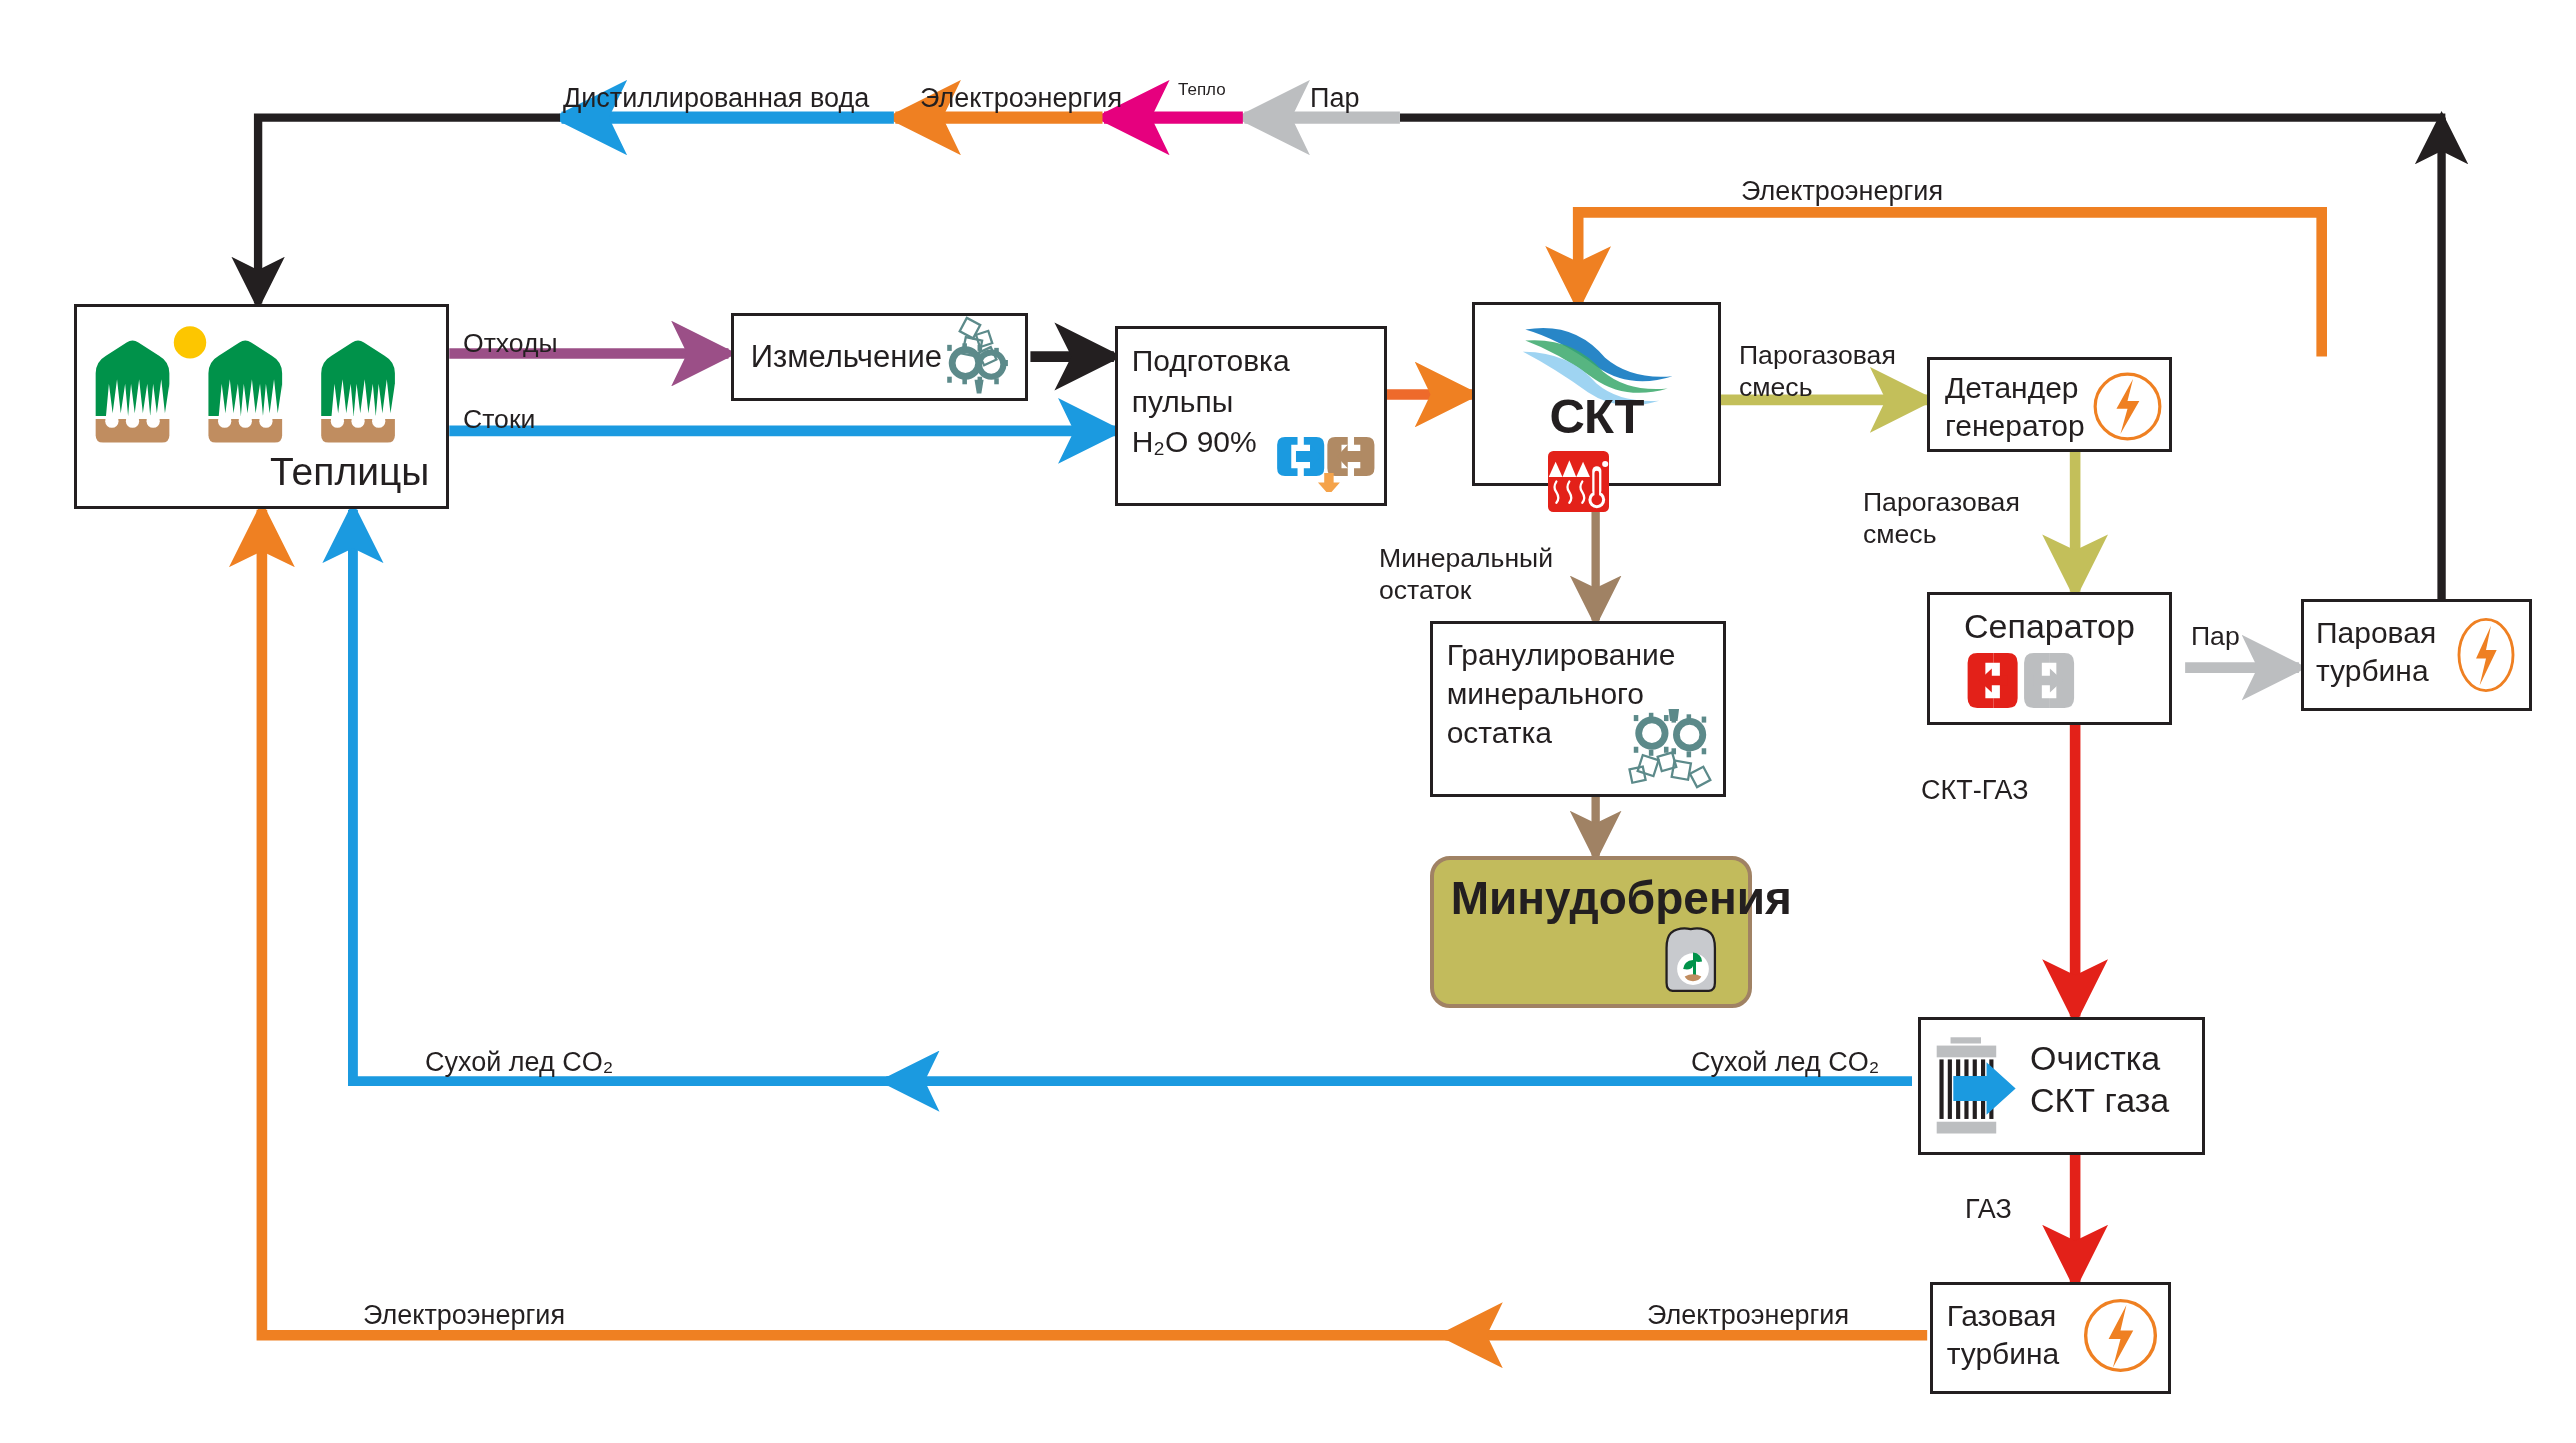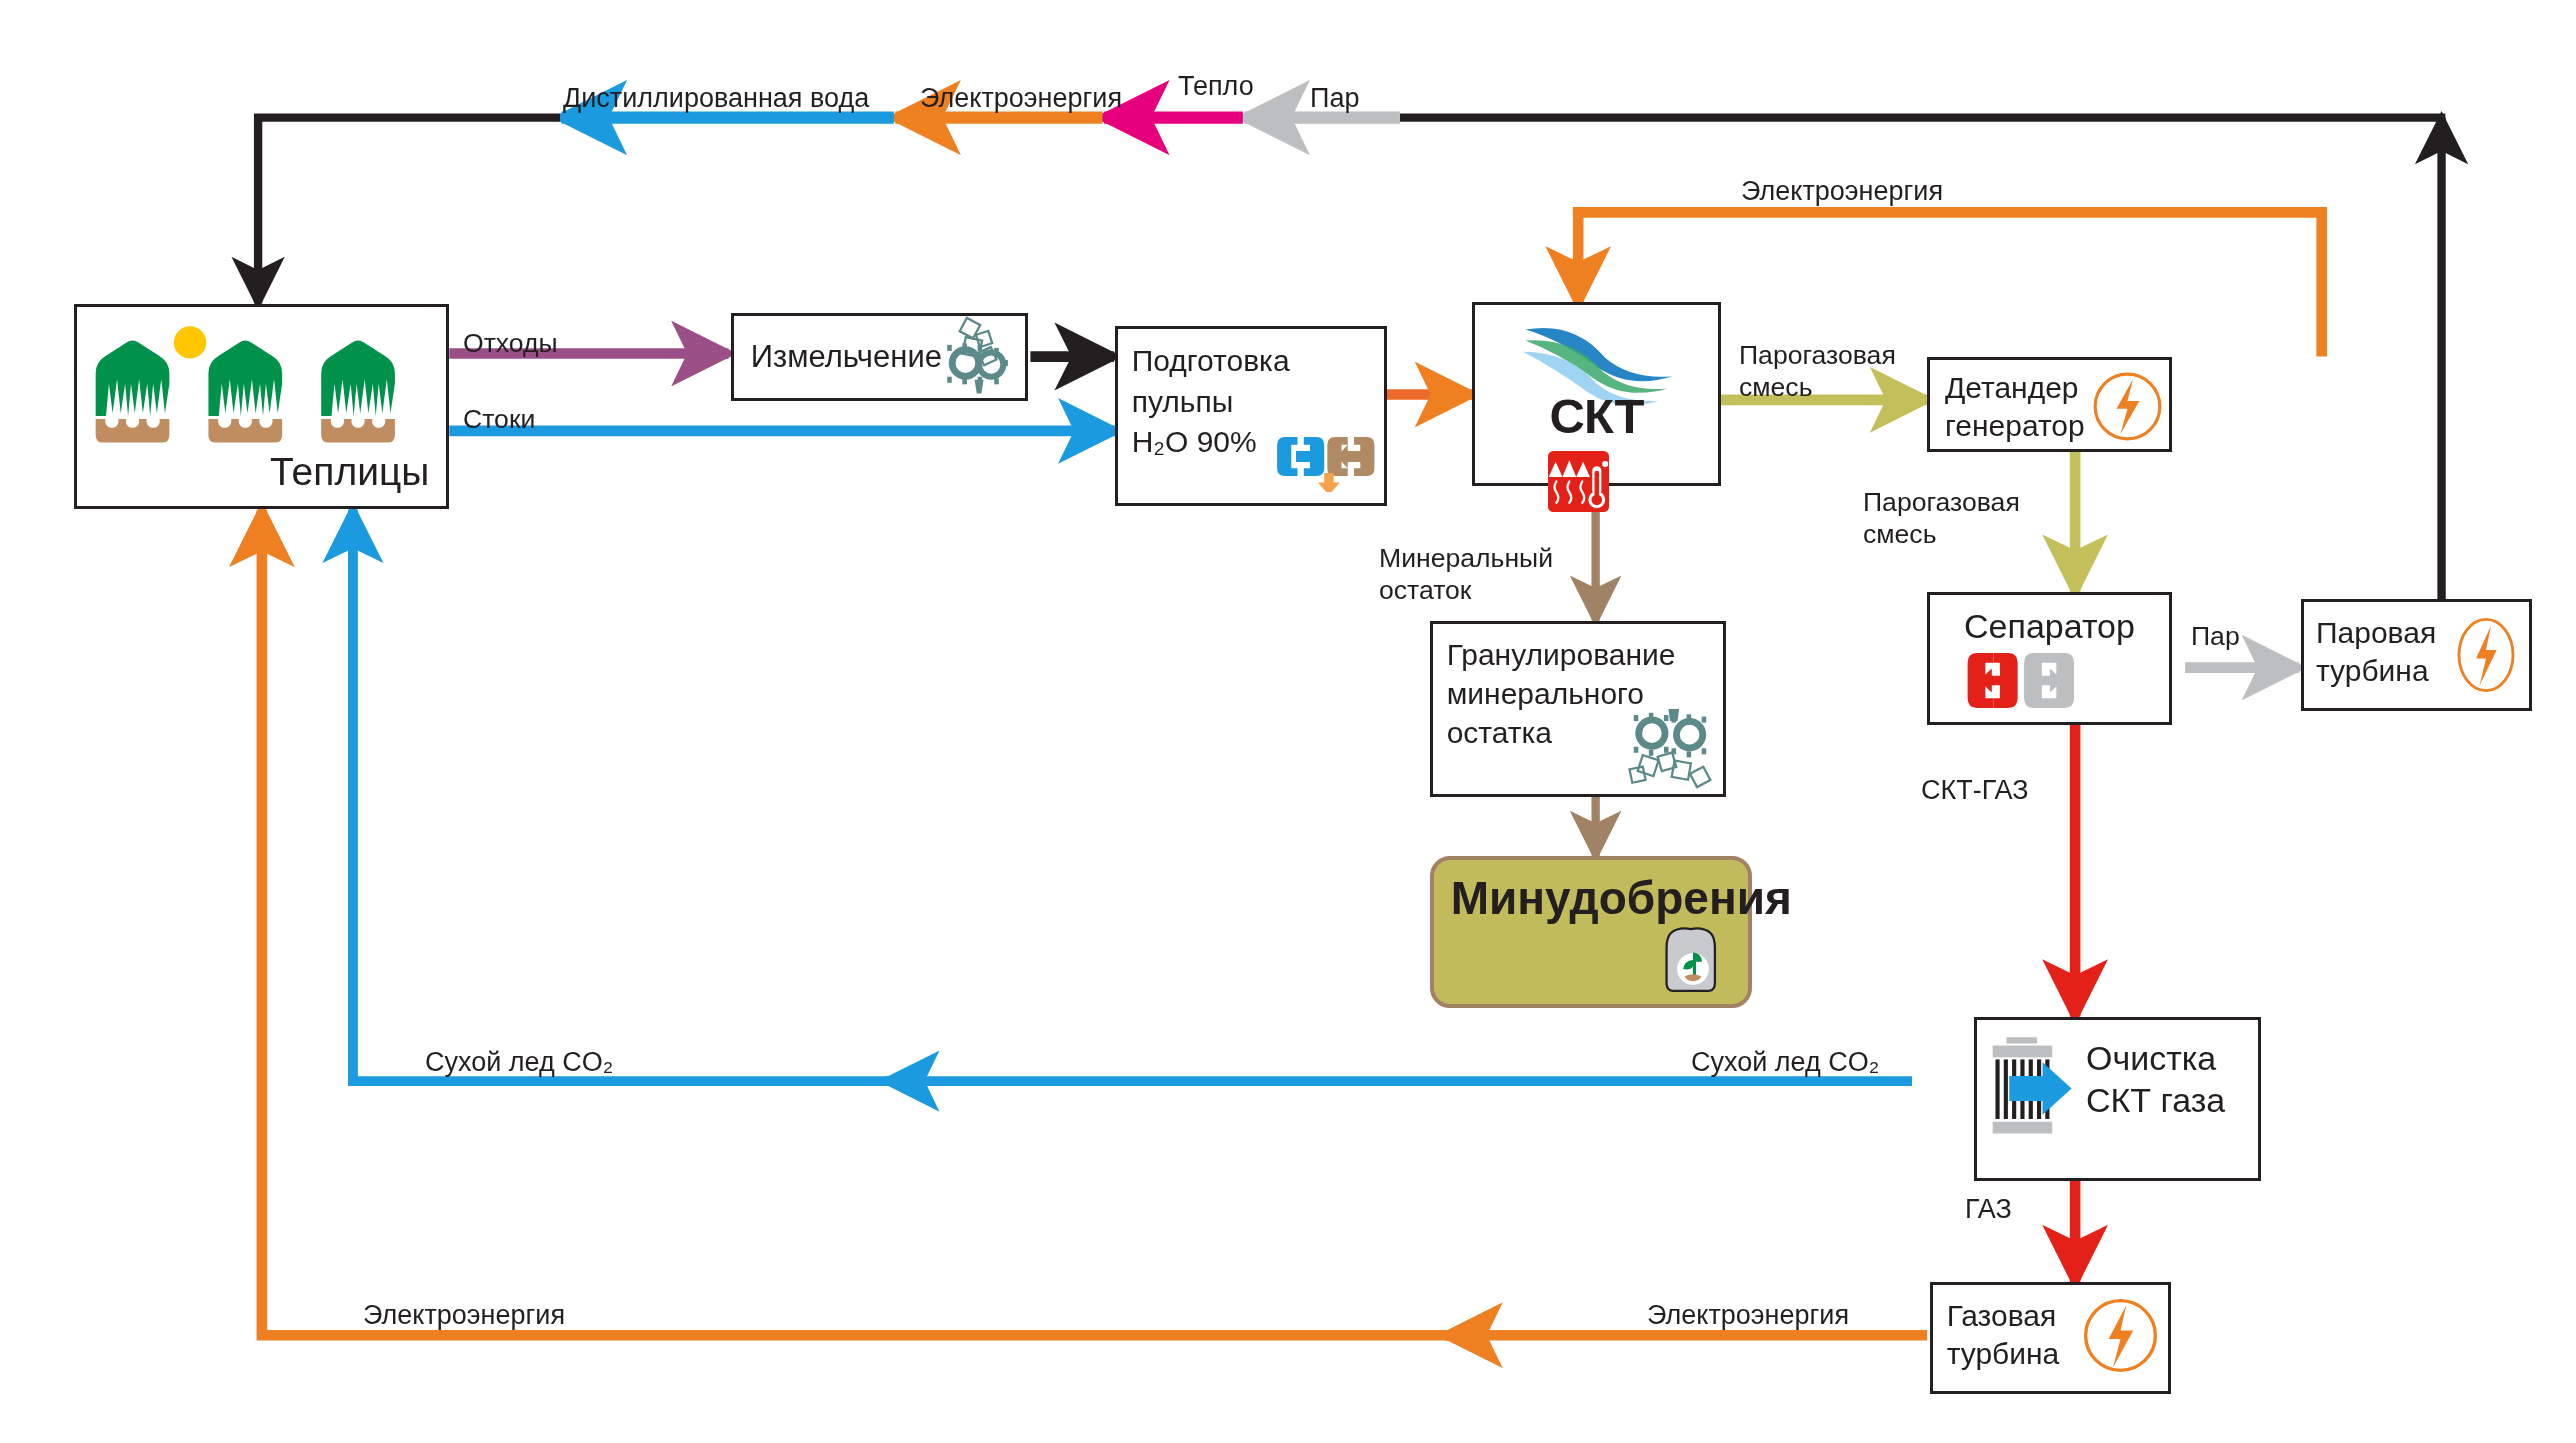--- a/index.html
+++ b/index.html
@@ -284,21 +284,21 @@
       <circle cx="45" cy="62" r="21" fill="#ffffff"></circle>
       <g fill="#00924a">
         <path d="M45,40 q11,1 12,12 q-10,2 -12,-4 Z"></path>
         <path d="M45,50 q-12,1 -13,12 q11,2 13,-4 Z"></path>
         <path d="M45,44 l4,0 l0,28 l-4,0 Z"></path>
       </g>
       <path d="M34,72 q11,-6 22,0 q-3,6 -11,6 q-8,0 -11,-6 Z" fill="#c08d60"></path>
     </svg>
   </div>
 
-  <div class="node" style="left:1974px;top:1017px;width:287px;height:164px;padding-left:40px;">
+  <div class="node" style="left:1918px;top:1017px;width:287px;height:138px;padding-left:40px;">
     <svg viewBox="0 0 130 160" style="position:absolute;left:6px;top:4.6px;width:90px;height:127px;">
       <rect x="34" y="6" width="44" height="9" fill="#bcbec0"></rect>
       <rect x="14" y="18" width="86" height="17" fill="#bcbec0"></rect>
       <g fill="#231f20">
         <rect x="18" y="38" width="6" height="86"></rect>
           <rect x="30" y="38" width="6" height="86"></rect>
         <rect x="42" y="38" width="6" height="86"></rect>
           <rect x="54" y="38" width="6" height="86"></rect>
         <rect x="66" y="38" width="6" height="86"></rect>
           <rect x="78" y="38" width="6" height="86"></rect>
@@ -315,21 +315,21 @@
     <div class="node-label" style="left:13.7px;top:12px;font-size:30px;line-height:1.25;">Газовая
 турбина</div>
     <svg viewBox="0 0 90 100" style="position:absolute;right:9px;top:7.6px;width:77px;height:85px;">
       <circle cx="45" cy="50" r="41" fill="none" stroke="#ef8022" stroke-width="4"></circle>
       <path d="M52,14 l-21,40 l14,0 l-9,34 l24,-44 l-15,0 Z" fill="#ef8022"></path>
     </svg>
   </div>
 
   <div class="edge-label" style="left:563px;top:82px;font-size:27px;">Дистиллированная вода</div>
   <div class="edge-label" style="left:920px;top:82px;font-size:27px;">Электроэнергия</div>
-  <div class="edge-label" style="left:1178px;top:70px;font-size:27px;text-align:right;">Тепло</div>
+  <div class="edge-label" style="left:1178px;top:80px;font-size:17px;text-align:right;">Тепло</div>
   <div class="edge-label" style="left:1310px;top:82px;font-size:27px;">Пар</div>
 
   <div class="edge-label" style="left:1741px;top:175px;font-size:27px;">Электроэнергия</div>
 
   <div class="edge-label" style="left:463px;top:328px;font-size:26.6px;">Отходы</div>
   <div class="edge-label" style="left:463px;top:404px;font-size:26.6px;">Стоки</div>
 
   <div class="edge-label" style="left:1739px;top:340px;font-size:26.6px;">Парогазовая
 смесь</div>
   <div class="edge-label" style="left:1863px;top:487px;font-size:26.6px;">Парогазовая

